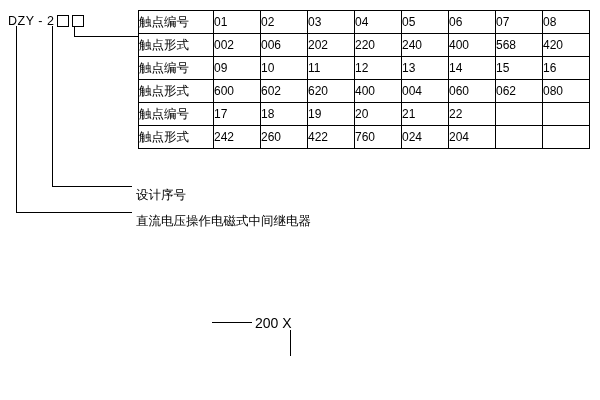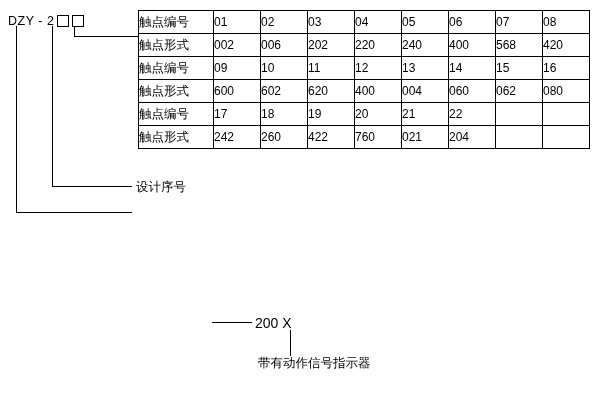--- a/index.html
+++ b/index.html
@@ -74,20 +74,21 @@
     background: #000;
   }
   .hline { height: 1px; }
   .vline { width: 1px; }
 
   
   .callout {
     position: absolute;
     font-size: 12.5px;
     white-space: nowrap;
+    margin-top: 8px;
   }
 
   
   .family {
     position: absolute;
     left: 172px;
     top: 248px;
     font-size: 13px;
     line-height: 20px;
   }
@@ -121,20 +122,21 @@
   <div class="line vline" style="left:74px; top:26px; height:10px;"></div>
   <div class="line hline" style="left:74px; top:36px; width:64px;"></div>
 
   <div class="line vline" style="left:52px; top:26px; height:160px;"></div>
   <div class="line hline" style="left:52px; top:186px; width:80px;"></div>
 
   <div class="line vline" style="left:16px; top:26px; height:186px;"></div>
   <div class="line hline" style="left:16px; top:212px; width:116px;"></div>
 
   <div class="callout" style="left:136px; top:179px;">设计序号</div>
+  <div class="callout" style="left:136px; top:205px;">直流电压操作电磁式中间继电器</div>
 
   <div class="table-wrap">
     <table class="contact-table">
       <tbody>
         <tr>
           <td class="label">触点编号</td>
           <td class="val">01</td>
           <td class="val">02</td>
           <td class="val">03</td>
           <td class="val">04</td>
@@ -186,31 +188,30 @@
           <td class="val">22</td>
           <td class="val empty"></td>
           <td class="val empty"></td>
         </tr>
         <tr>
           <td class="label">触点形式</td>
           <td class="val">242</td>
           <td class="val">260</td>
           <td class="val">422</td>
           <td class="val">760</td>
-          <td class="val">021</td>
+          <td class="val">024</td>
           <td class="val">204</td>
           <td class="val empty"></td>
           <td class="val empty"></td>
         </tr>
       </tbody>
     </table>
   </div>
 
 
   <div class="line hline" style="left:212px; top:322px; width:40px;"></div>
 
   <div class="suffix">200  X</div>
 
   <div class="line vline" style="left:290px; top:330px; height:26px;"></div>
 
-  <div class="suffix-note">带有动作信号指示器</div>
 
 </div>
 
 </body></html>

